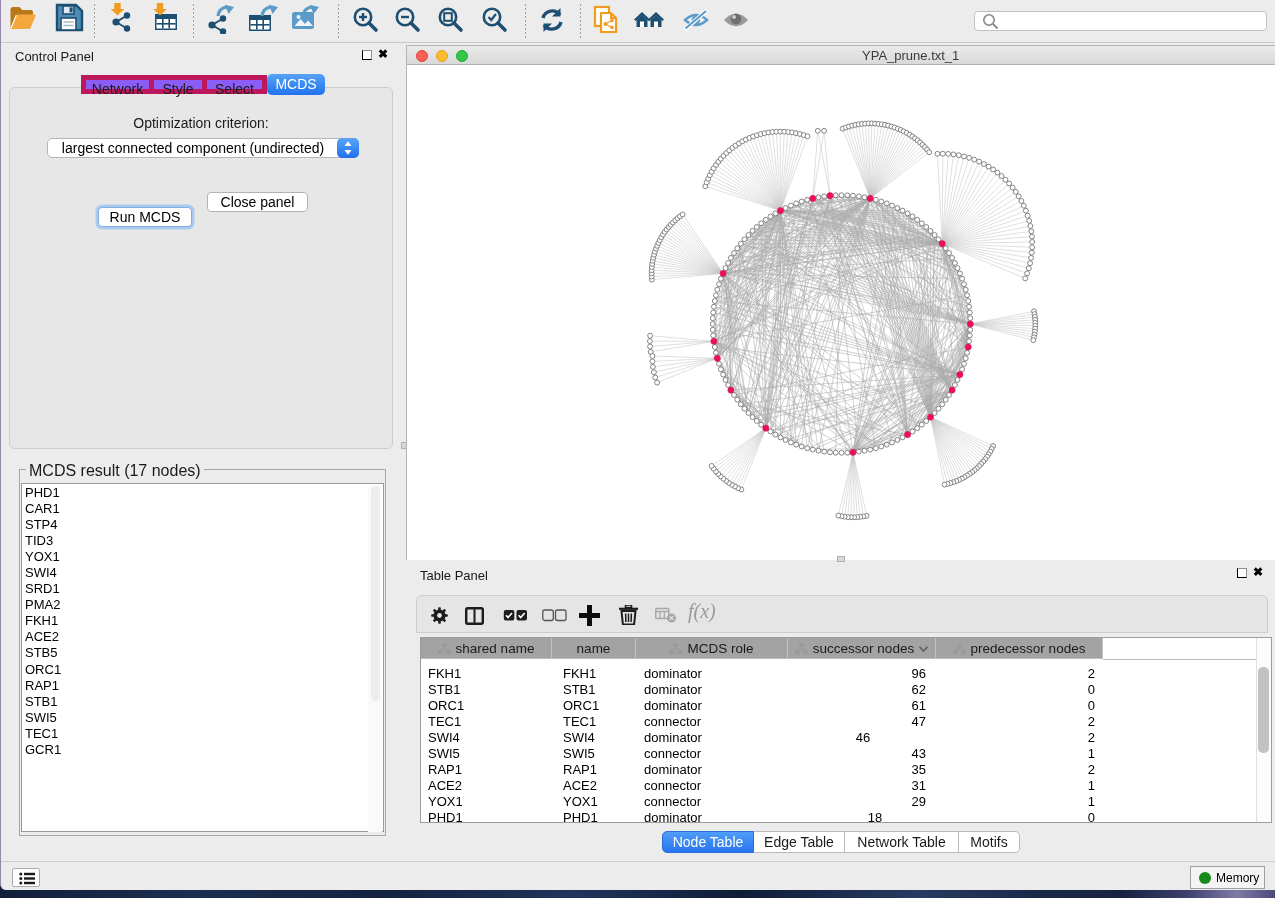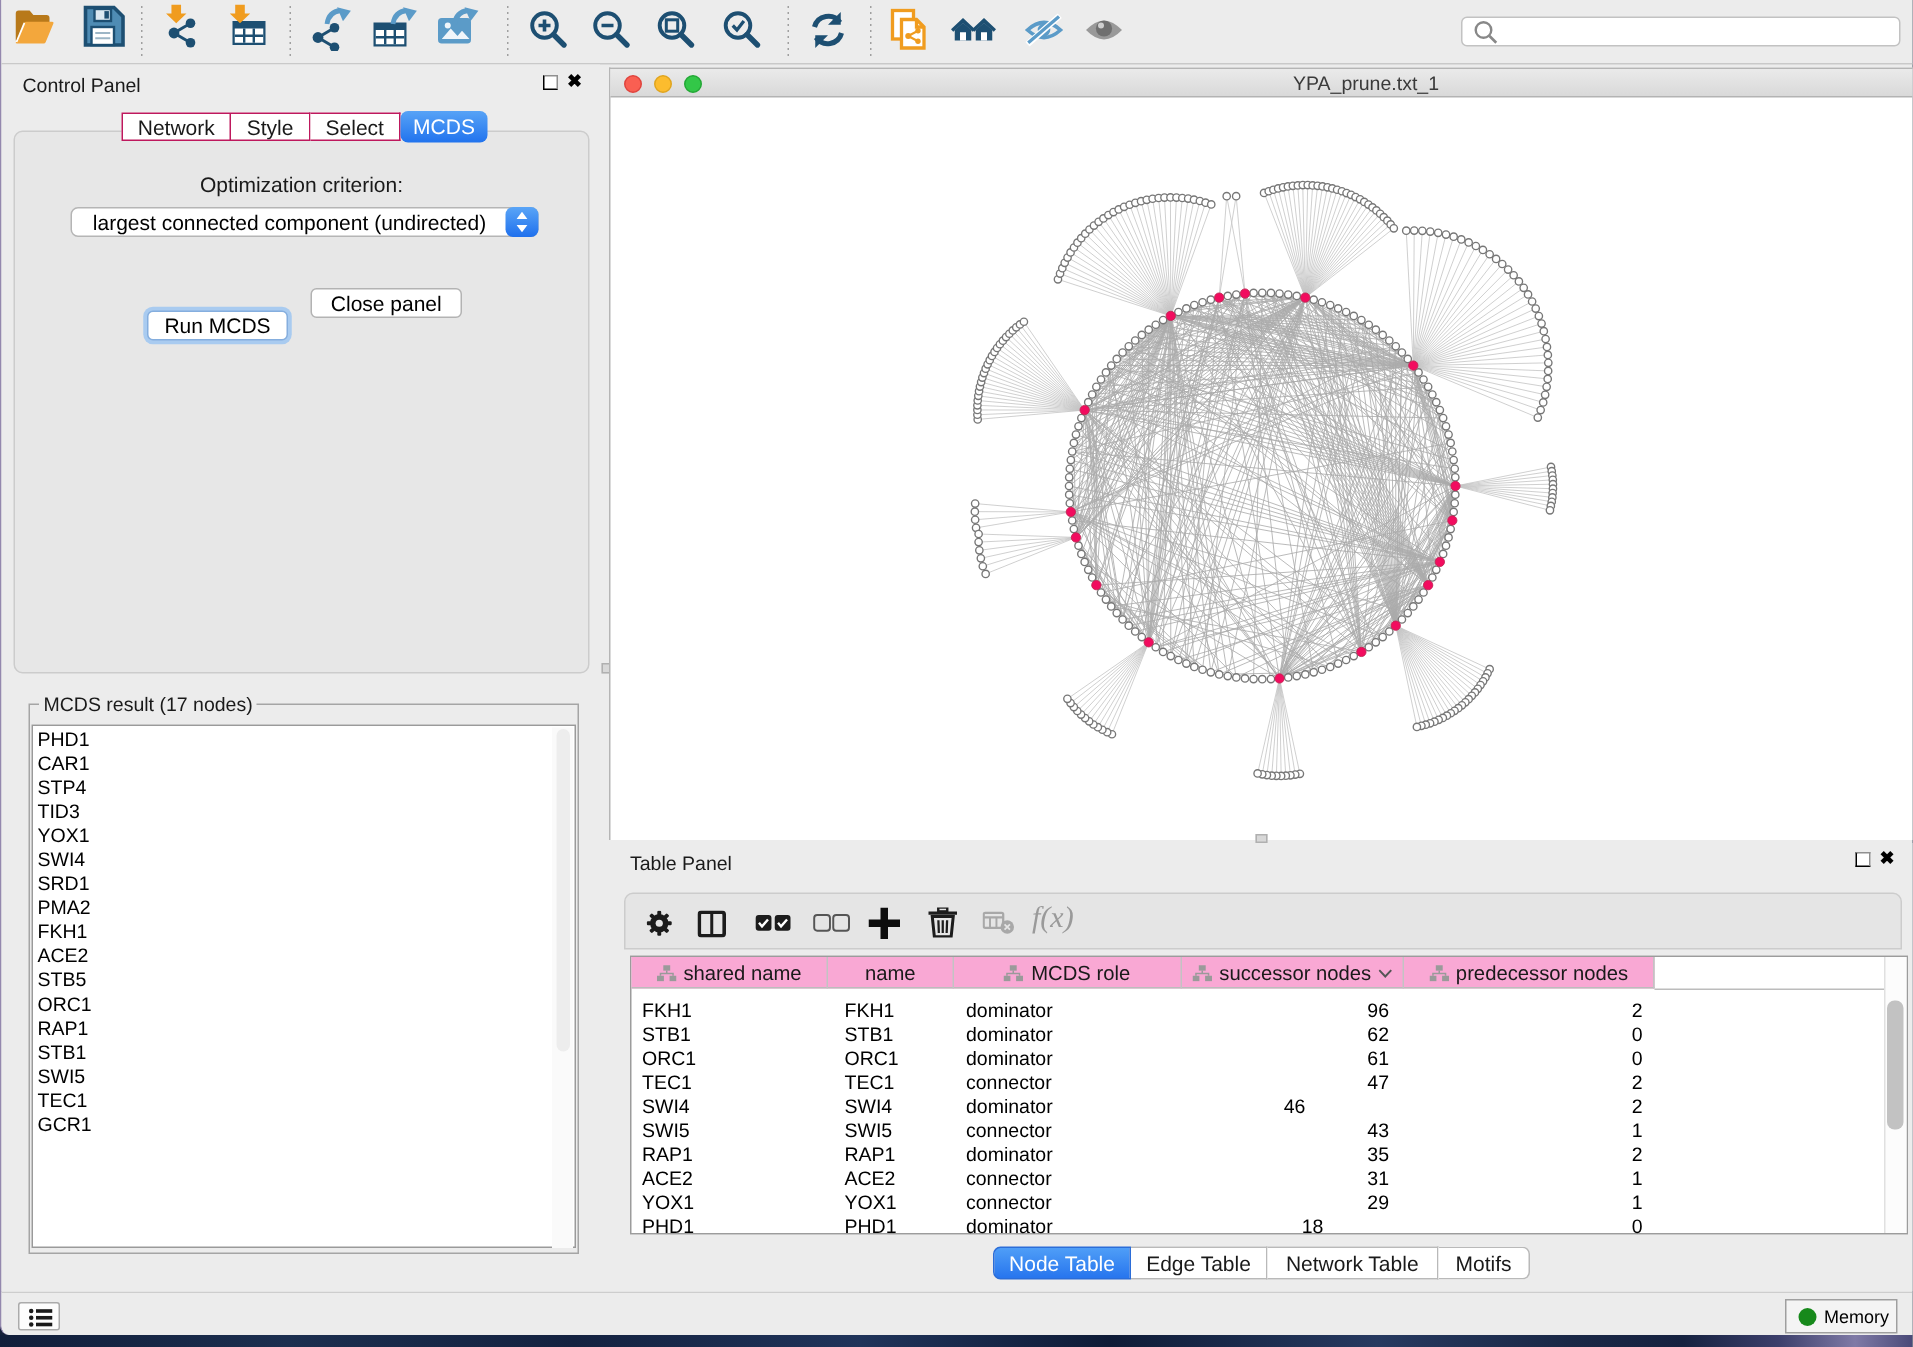--- a/index.html
+++ b/index.html
@@ -12,54 +12,54 @@
   background-image:linear-gradient(#a0a0a0 40%, transparent 40%); background-size:1px 4px; }
 .ticon { position:absolute; top:3px; }
 #searchbox { position:absolute; left:973px; top:11px; width:293px; height:20px; background:#fff;
   border:1px solid #c2c2c2; border-radius:4px; }
 
 #cp { position:absolute; left:0; top:43px; width:399px; height:818px; background:#ececec; }
 #cp-title { position:absolute; left:14px; top:6px; font-size:13px; color:#1a1a1a; }
 .wsquare { position:absolute; width:10px; height:10px; border:1.5px solid #000; border-top-color:#909090; border-right-color:#909090; background:#fff; }
 .wx { position:absolute; font-size:12px; font-weight:bold; color:#000; }
 #tabs { position:absolute; left:80px; top:32px; height:19px; z-index:5; }
-.tab { position:absolute; top:0; height:19px; background:#ffffff; border:1px solid #be185d; font-size:14px;
+.tab { position:absolute; top:0; height:19px; background:#8b5cf6; border:5px solid #be185d; font-size:14px;
   color:#1a1a1a; text-align:center; line-height:18px; }
 #tab-mcds { position:absolute; left:186px; top:-1px; width:58px; height:21px; border-radius:5px;
   background:linear-gradient(#57a3f6,#2173ee); color:#fff; font-size:14px; text-align:center; line-height:20px; }
 #cp-panel { position:absolute; left:8px; top:44px; width:384px; height:362px; background:#e7e7e7;
   border:1px solid #cccccc; border-radius:6px; }
 #opt-label { position:absolute; left:0; top:27px; width:100%; text-align:center; font-size:14px; color:#1a1a1a; }
 #dropdown { position:absolute; left:37px; top:50px; width:312px; height:20px; background:#fff;
   border:1px solid #b5b5b5; border-radius:5px; }
 #dropdown .txt { position:absolute; left:0; top:0; width:290px; height:18px; text-align:center; line-height:19px; font-size:14px; color:#000; }
 #dropdown .cap { position:absolute; right:-1px; top:-1px; width:22px; height:20px; border-radius:5px;
   background:linear-gradient(#5aa5f7,#1f70ed); }
 .btn { position:absolute; height:20px; background:#fff; border:1px solid #b3b3b3; border-radius:4px;
   font-size:14px; color:#000; text-align:center; line-height:18px; }
 
 #fieldset { position:absolute; left:18px; top:426px; width:367px; height:367px; border:1px solid #a5a5a5; margin:0; }
-#fieldset-label { position:absolute; left:6px; top:-8px; background:#ececec; padding:0 3px; font-size:13px; color:#1a1a1a; }
+#fieldset-label { position:absolute; left:6px; top:-8px; background:#ececec; padding:0 3px; font-size:16px; color:#1a1a1a; }
 #listbox { position:absolute; left:1px; top:13px; width:363px; height:349px; background:#fff; border:1px solid #9a9a9a; }
 #listbox .items { position:absolute; left:3px; top:1px; font-size:13px; color:#000; line-height:16.05px; }
 #lb-track { position:absolute; right:1px; top:1px; width:14px; height:347px; background:#fafafa; }
 #lb-thumb { position:absolute; right:3px; top:2px; width:9px; height:215px; background:#ededed; border-radius:5px; }
 
 #netframe { position:absolute; left:405px; top:45px; width:870px; height:515px; background:#fff; border:1px solid #b5b5b5; border-bottom:none; }
 #nettitle { position:absolute; left:0; top:0; width:100%; height:19px;
   background:linear-gradient(#eaeaea,#d9d9d9); border-bottom:1px solid #b3b3b3; }
 #nettitle .t { position:absolute; left:455px; top:2px; font-size:13px; color:#3a3a3a; }
 .light { position:absolute; top:3.5px; width:12px; height:12px; border-radius:50%; }
 
 #tp { position:absolute; left:405px; top:562px; width:870px; height:299px; background:#ececec; }
 #tp-title { position:absolute; left:14px; top:6px; font-size:13px; color:#1a1a1a; }
 #tp-toolbar { position:absolute; left:10px; top:33px; width:852px; height:38px; background:#e5e5e5;
   border:1px solid #ccc; border-radius:6px 6px 0 0; }
 #tbl { position:absolute; left:14px; top:75px; width:852px; height:186px; background:#fff; border:1px solid #9c9c9c; }
-#thead { position:absolute; left:0; top:0; width:682px; height:21px; background:#f9a8d4; border-bottom:1px solid #bcbcbc; border-right:1px solid #c3c3c3; }
+#thead { position:absolute; left:0; top:0; width:682px; height:21px; background:#a3a3a3; border-bottom:1px solid #bcbcbc; border-right:1px solid #c3c3c3; }
 #thead2 { position:absolute; left:682px; top:21px; width:154px; height:0; border-bottom:1px solid #bcbcbc; }
 .th { position:absolute; top:0; height:21px; border-right:1px solid #c3c3c3; display:flex; align-items:center; justify-content:center; gap:5px; font-size:13.5px; color:#1a1a1a; }
 .tr { position:absolute; left:0; width:836px; height:16px; font-size:13px; color:#000; }
 .td { position:absolute; top:1px; }
 #tbl-track { position:absolute; right:0px; top:0px; width:15px; height:184px; background:#fcfcfc; border-left:1px solid #e0e0e0; }
 #tbl-thumb { position:absolute; right:2px; top:29px; width:11px; height:86px; background:#c2c2c2; border-radius:5px; }
 #tp-tabs { position:absolute; left:256px; top:269px; height:22px; }
 .btab { position:absolute; top:0; height:22px; background:#fff; border:1px solid #b9b9b9; font-size:14px; color:#1a1a1a; text-align:center; line-height:21px; }
 
 #statusbar { position:absolute; left:0; top:861px; width:1274px; height:29px; background:#ececec; border-top:1px solid #cdcdcd; border-bottom-left-radius:6px; }

